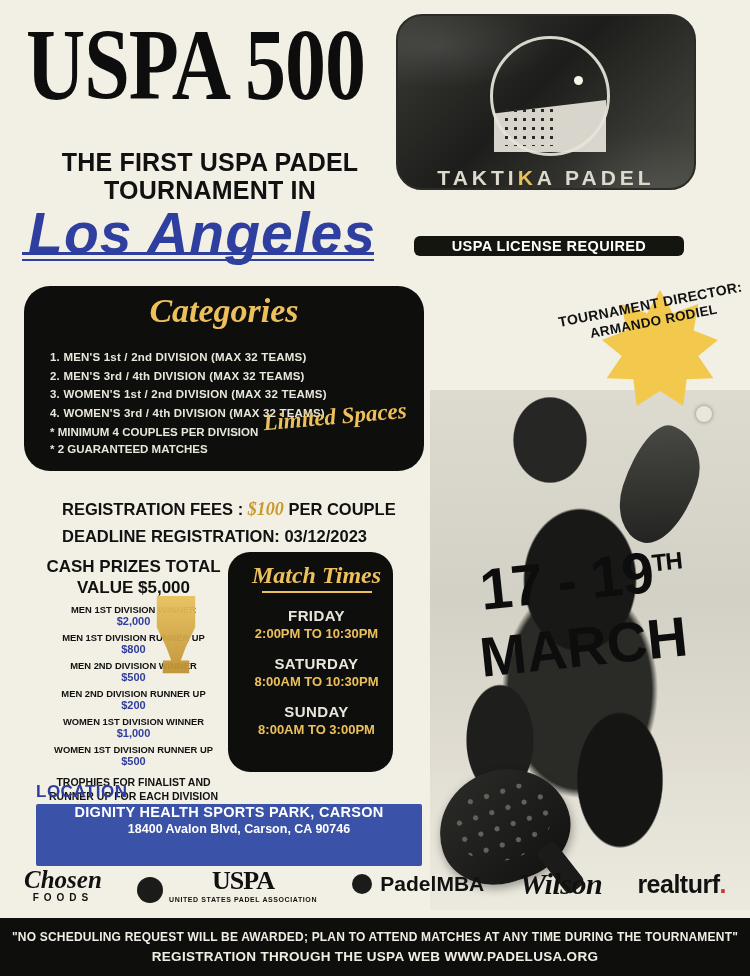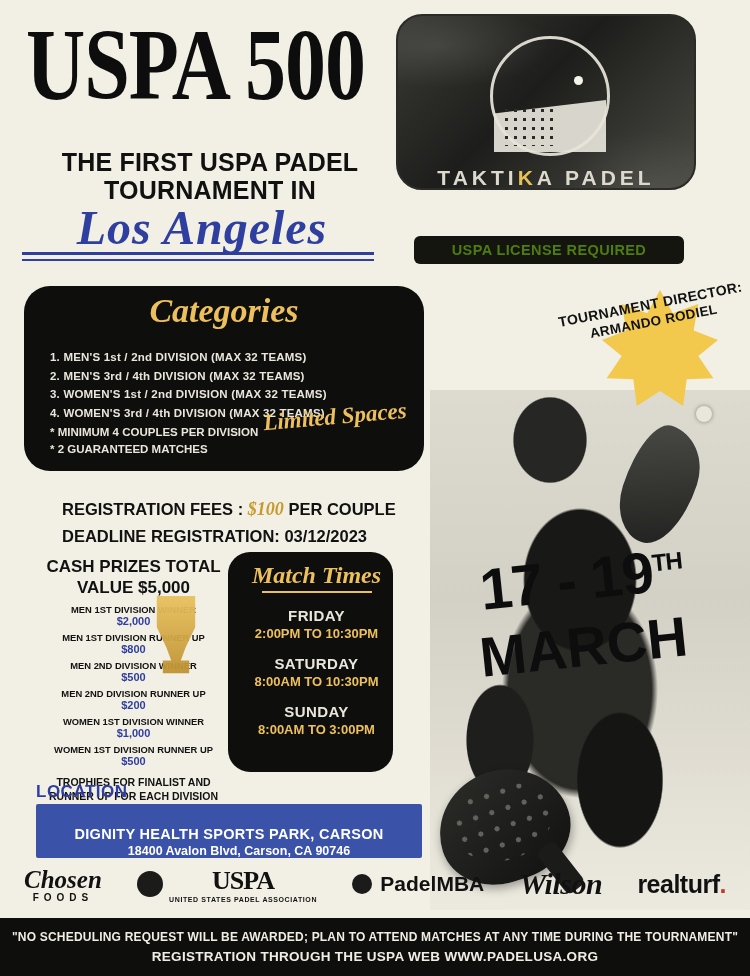--- a/index.html
+++ b/index.html
@@ -67,22 +67,22 @@
     color:#0d0d0d;
     transform:scaleY(1.25); transform-origin:left top;
   }
   .subtitle1 {
     position:absolute; left:30px; top:148px; width:360px;
     font-weight:bold; font-size:25px; line-height:1.12; letter-spacing:.2px;
     color:#111; text-align:center;
   }
   .script-la {
     position:absolute; left:22px; top:200px; width:360px;
-    font-family:Liberation Serif, serif; font-style:italic; font-weight:bold;
-    font-size:48px; color:#2f3fa0; text-align:center; letter-spacing:1px;
+    font-family:Liberation Sans, sans-serif; font-style:italic; font-weight:bold;
+    font-size:57px; color:#2f3fa0; text-align:center; letter-spacing:1px;
   }
   .script-underline {
     position:absolute; left:22px; top:252px; width:352px; height:0;
     border-top:3px solid #2f3fa0;
   }
   .script-underline2 {
     position:absolute; left:22px; top:259px; width:352px; height:0;
     border-top:2px solid #2f3fa0;
   }
 
@@ -120,24 +120,24 @@
   .logo-box .brand {
     position:absolute; left:0; right:0; top:150px; text-align:center;
     font-size:21px; letter-spacing:4px; font-weight:bold; color:#ded9cd;
   }
   .logo-box .brand .k { color:#e7c259; }
   .logo-box .city {
     position:absolute; left:0; right:0; top:176px; text-align:center;
     font-size:15px; letter-spacing:3px; color:#cfcabd;
   }
   .license-bar {
-    position:absolute; left:414px; top:236px; width:270px; height:28px;
+    position:absolute; left:414px; top:236px; width:270px; height:20px;
     background:#15150f; border-radius:6px;
     display:flex; align-items:center; justify-content:center;
-    color:#4d7c0f; font-weight:bold; font-size:14.5px; letter-spacing:.4px;
+    color:#ffffff; font-weight:bold; font-size:14.5px; letter-spacing:.4px;
   }
 
   
   .cat-panel {
     position:absolute; left:24px; top:286px; width:400px; height:185px;
     background:#0e0e0c; border-radius:26px; color:#e9e6dc;
   }
   .cat-title {
     position:absolute; left:0; right:0; top:6px; text-align:center;
     font-family:"Liberation Serif", serif; font-style:italic; font-weight:bold;
@@ -207,36 +207,36 @@
     position:absolute; left:480px; top:556px; width:250px; color:#0d0d0d;
     font-family:"Liberation Sans", sans-serif; font-weight:bold;
   }
   .dates .line1 { font-size:58px; letter-spacing:-1px; transform:rotate(-6deg); transform-origin:left center; }
   .dates .line1 .th { font-size:24px; vertical-align:super; }
   .dates .line2 { font-size:56px; margin-top:2px; transform:rotate(-6deg); transform-origin:left center; }
 
   
   .loc-title { position:absolute; left:36px; top:782px; font-size:17px; font-weight:bold; color:#2f3fa0; letter-spacing:.5px; }
   .loc-bar {
-    position:absolute; left:36px; top:804px; width:386px; height:54px;
+    position:absolute; left:36px; top:804px; width:386px; height:62px;
     background:#3a52a8; color:#fff; border-radius:2px;
-    display:flex; flex-direction:column; align-items:center; justify-content:flex-end;
+    display:flex; flex-direction:column; align-items:center; justify-content:flex-start;
   }
   .loc-bar .l1 { font-size:14.5px; font-weight:bold; letter-spacing:.3px; }
   .loc-bar .l2 { font-size:12.5px; font-weight:bold; margin-top:2px;margin-left:20px; }
 
   
   .sponsors {
     position:absolute; left:24px; top:856px; width:702px; height:56px;
     display:flex; align-items:center; justify-content:space-between;
   }
   .sp { text-align:center; color:#111; }
   .sp-chosen .a { font-family:"Liberation Serif", serif; font-style:italic; font-weight:bold; font-size:25px; }
   .sp-chosen .b { font-size:10px; letter-spacing:5px; font-weight:bold; margin-top:-2px; }
-  .sp-uspa { display:flex; align-items:center; gap:6px; }
+  .sp-uspa { display:flex; align-items:flex-end; gap:6px; }
   .sp-uspa .mark { width:26px; height:26px; border-radius:50%; background:#1b1b19; }
   .sp-uspa .tx .a { font-family:"Liberation Serif", serif; font-weight:bold; font-size:26px; letter-spacing:-1px; }
   .sp-uspa .tx .b { font-size:7px; font-weight:bold; letter-spacing:.6px; }
   .sp-padelmba { display:flex; align-items:center; gap:8px; font-size:21px; font-weight:bold; }
   .sp-padelmba .dot { width:20px; height:20px; border-radius:50%; background:#1b1b19; }
   .sp-wilson { font-family:"Liberation Serif", serif; font-weight:bold; font-size:30px; font-style:italic; letter-spacing:-.5px; }
   .sp-realturf { font-size:25px; font-weight:bold; letter-spacing:-.5px; }
   .sp-realturf .dot { color:#c0392b; }
 
   

